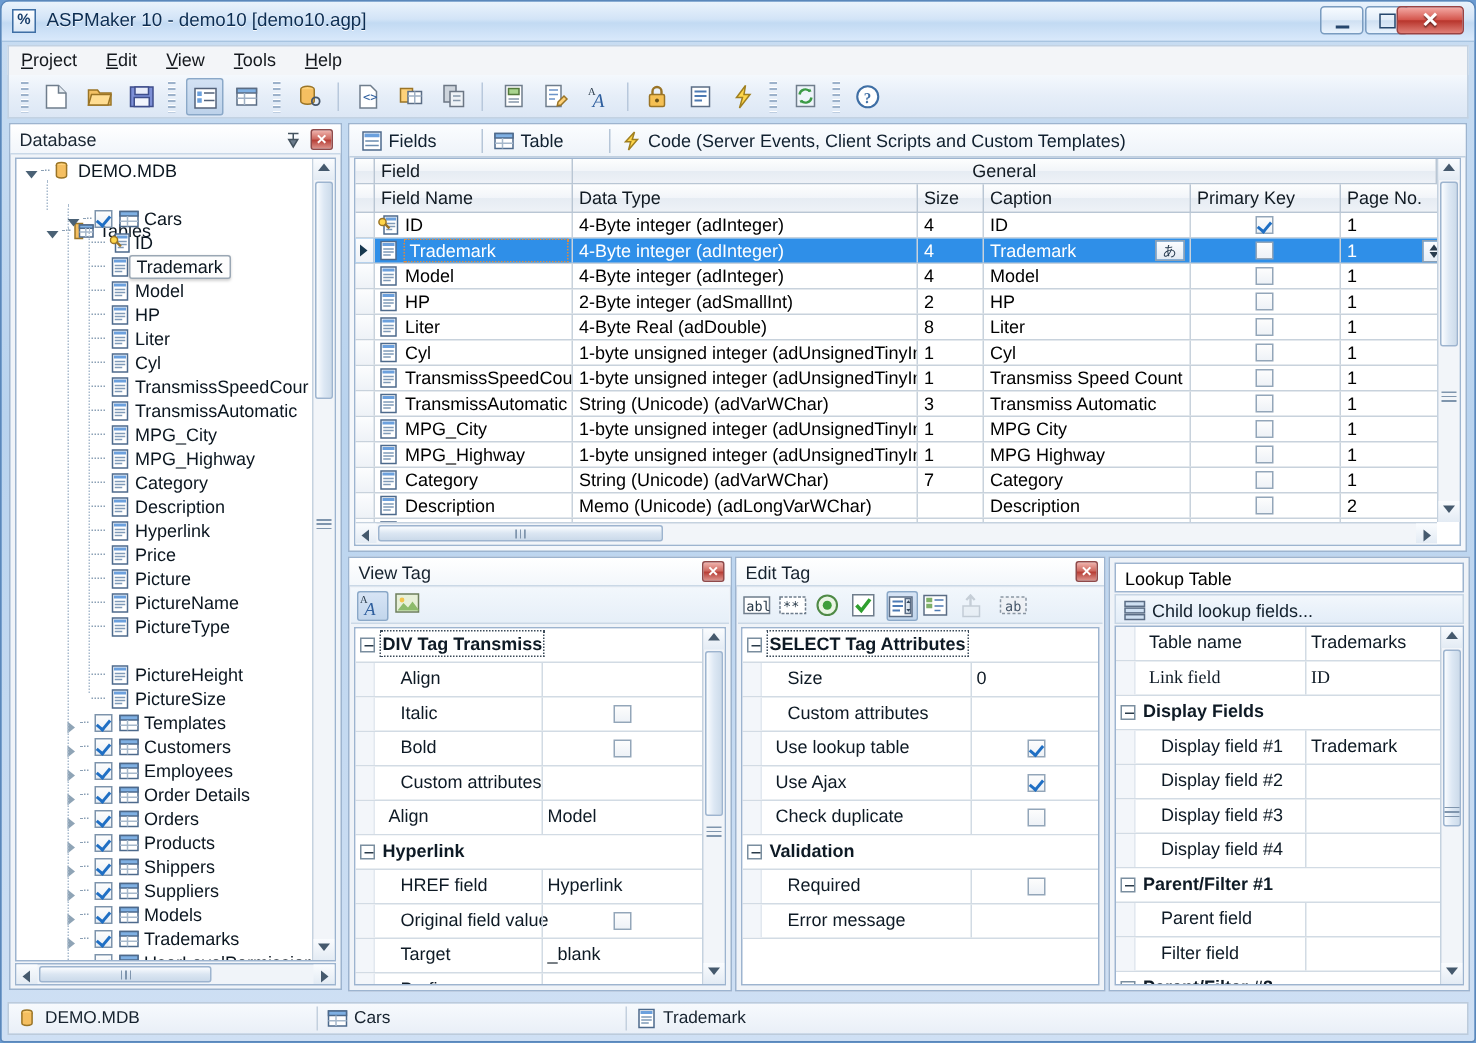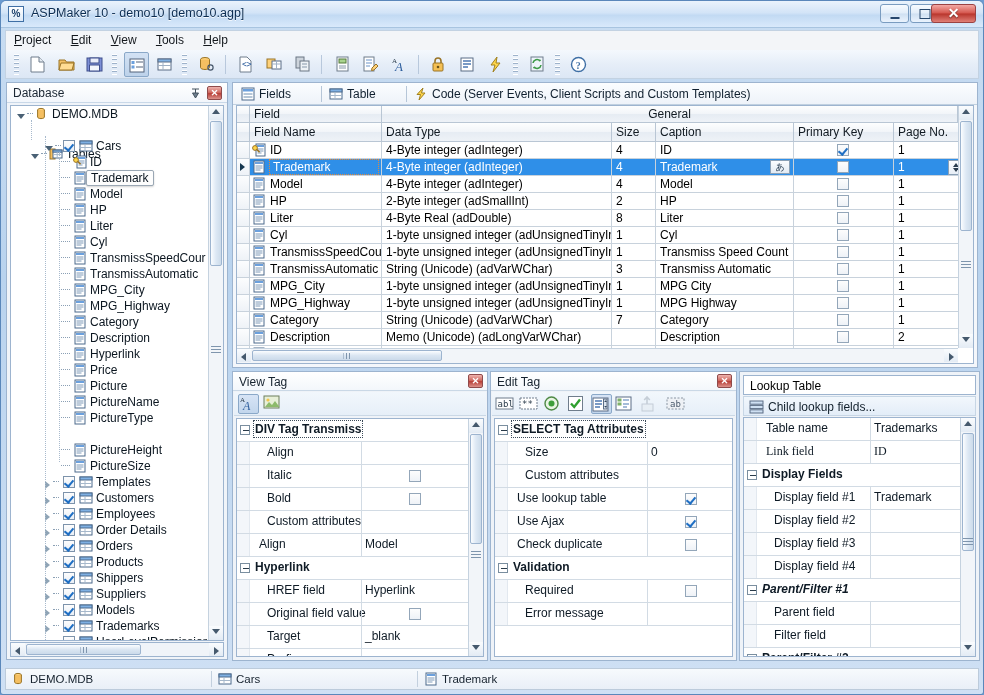--- a/index.html
+++ b/index.html
@@ -1434,21 +1434,21 @@
           <div class="prow" style="top: 138px;">
             <span class="gut"></span>
             <span class="lbl" style="left:30px;">Display field #4</span>
             <span class="vsep" style="left:126px;"></span>
             <span class="val" style="left:130px;"></span>
           </div>
           <div class="prow cat" style="top: 161px;">
             <span class="expbox">
               <span class="h"></span>
             </span>
-            <span class="lbl" style="left:18px;font-style:italic;">Parent/Filter #1</span>
+            <span class="lbl" style="left:18px;">Parent/Filter #1</span>
           </div>
           <div class="prow" style="top: 184px;">
             <span class="gut"></span>
             <span class="lbl" style="left:30px;">Parent field</span>
             <span class="vsep" style="left:126px;"></span>
             <span class="val" style="left:130px;"></span>
           </div>
           <div class="prow" style="top: 207px;">
             <span class="gut"></span>
             <span class="lbl" style="left:30px;">Filter field</span>

